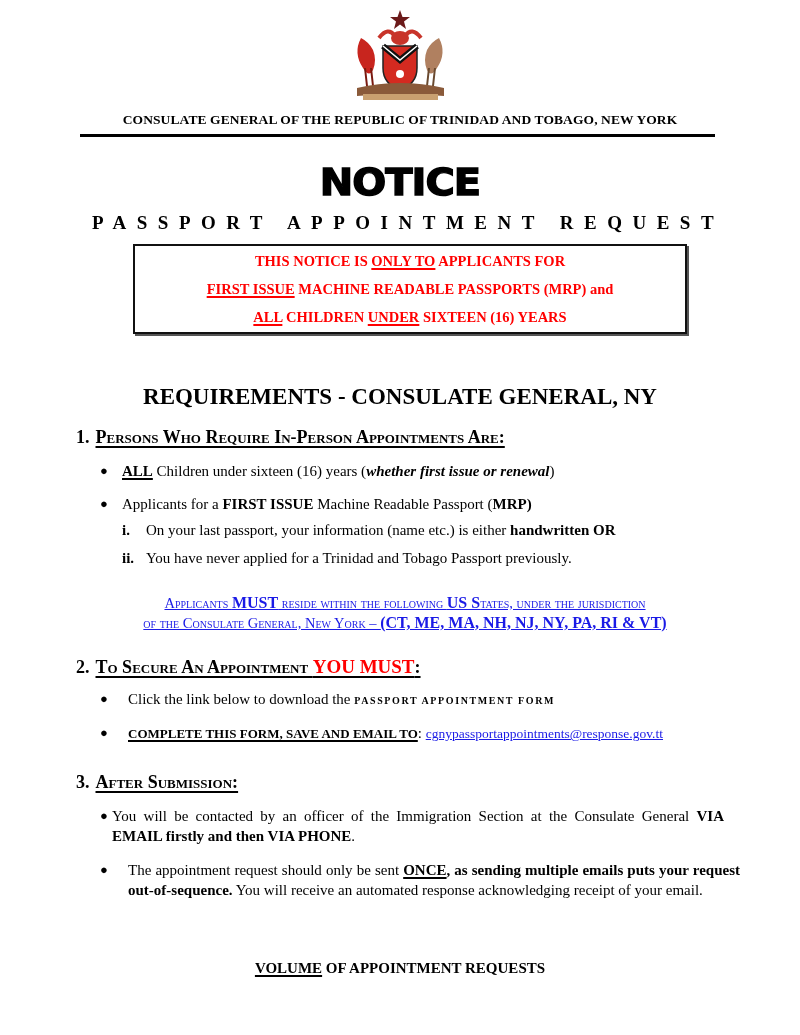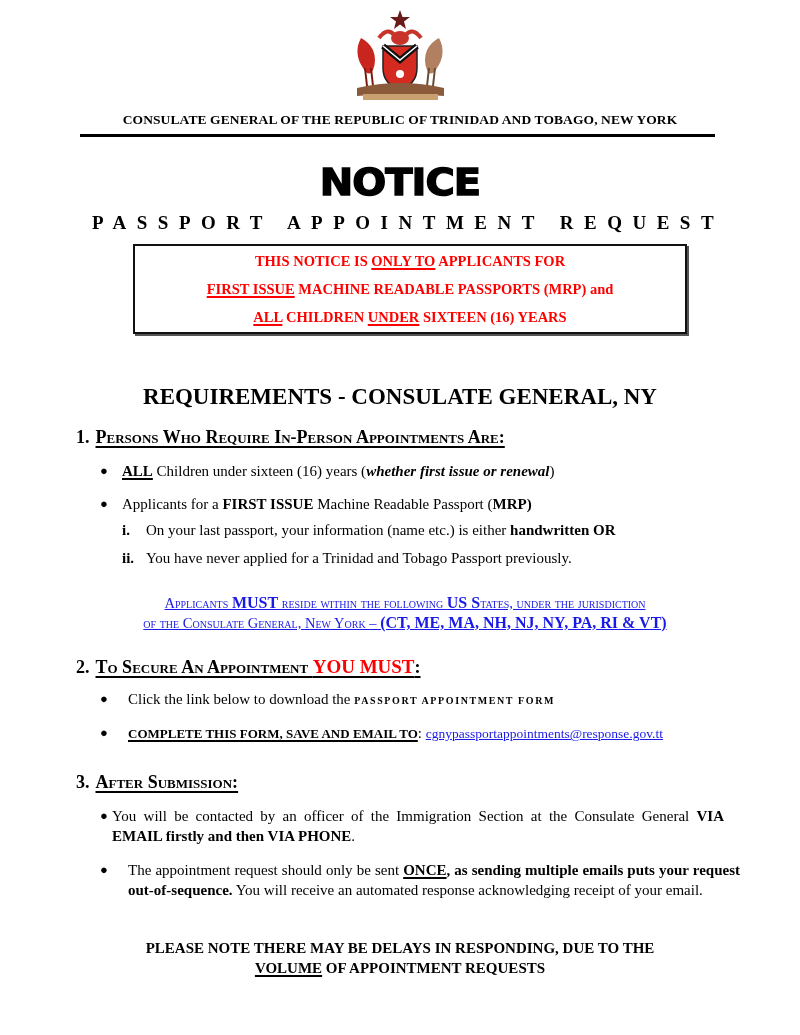--- a/index.html
+++ b/index.html
@@ -147,15 +147,15 @@
   <span class="dot">●</span>
   <span class="txt" style="left:12px;width:612px;"><span>You will be contacted by an officer of the Immigration Section at the Consulate General </span><b>VIA EMAIL firstly and then VIA PHONE</b><span>.</span></span>
 </div>
 
 <div class="bullet wrap" style="top:860px;">
   <span class="dot">●</span>
   <span class="txt" style="left:28px;width:612px;"><span>The appointment request should only be sent </span><b class="u">ONCE</b><b>, as sending multiple emails puts your request out-of-sequence.</b><span>  You will receive an automated response acknowledging receipt of your email.</span></span>
 </div>
 
 <div id="final-note" class="abs">
-  <span>PLEASE NOTE THERE MAY BE DELAYS IN RESPONDING, DUE TO THE</span><br>
+  <br>
   <span class="u">VOLUME</span><span> OF APPOINTMENT REQUESTS</span>
 </div>
 
 </body></html>

